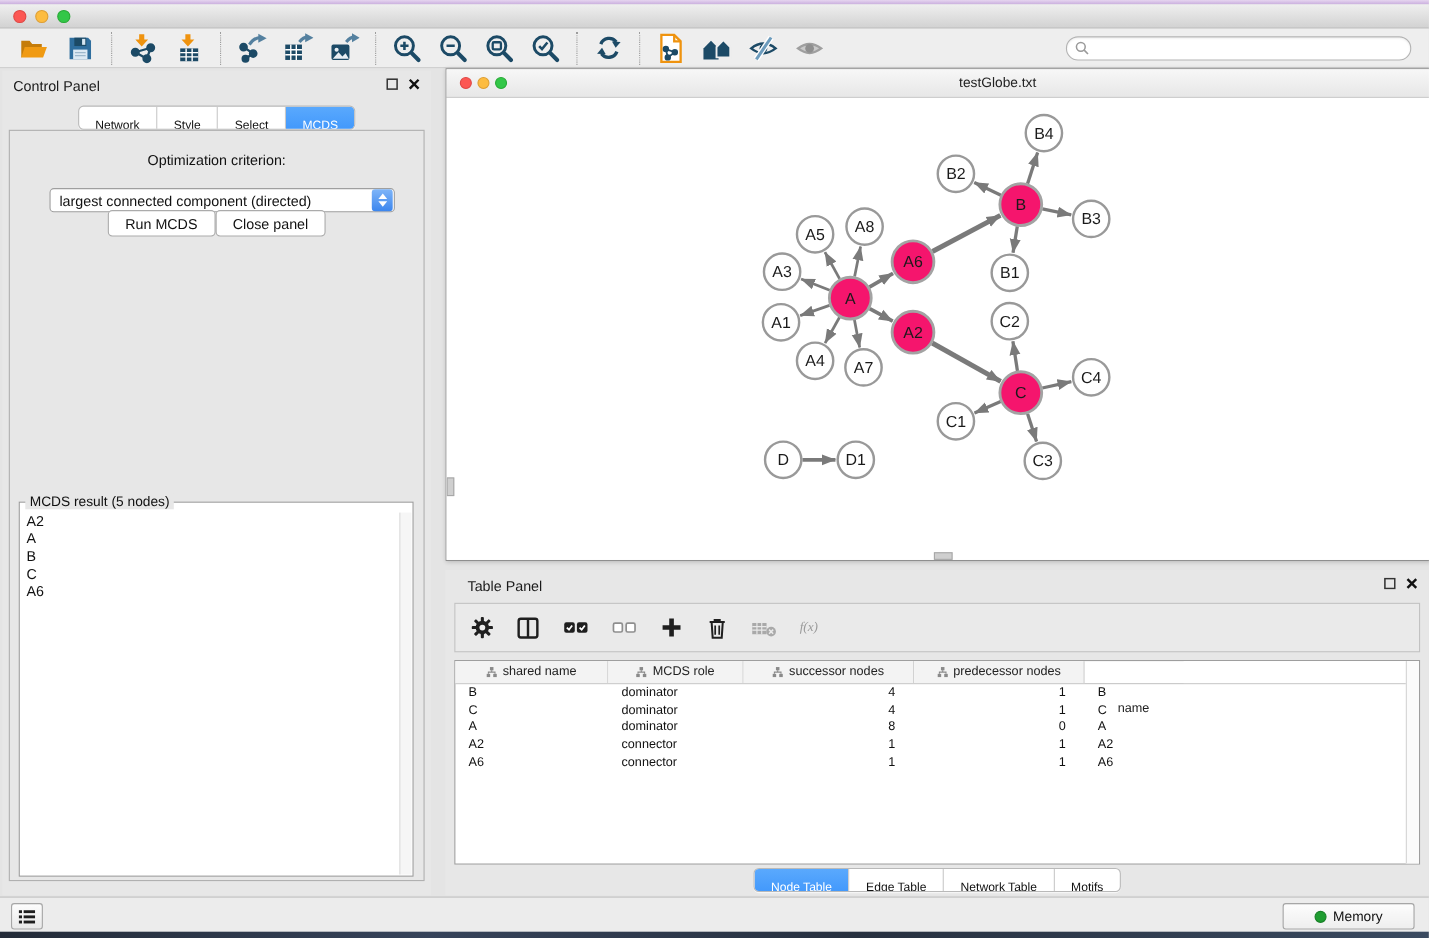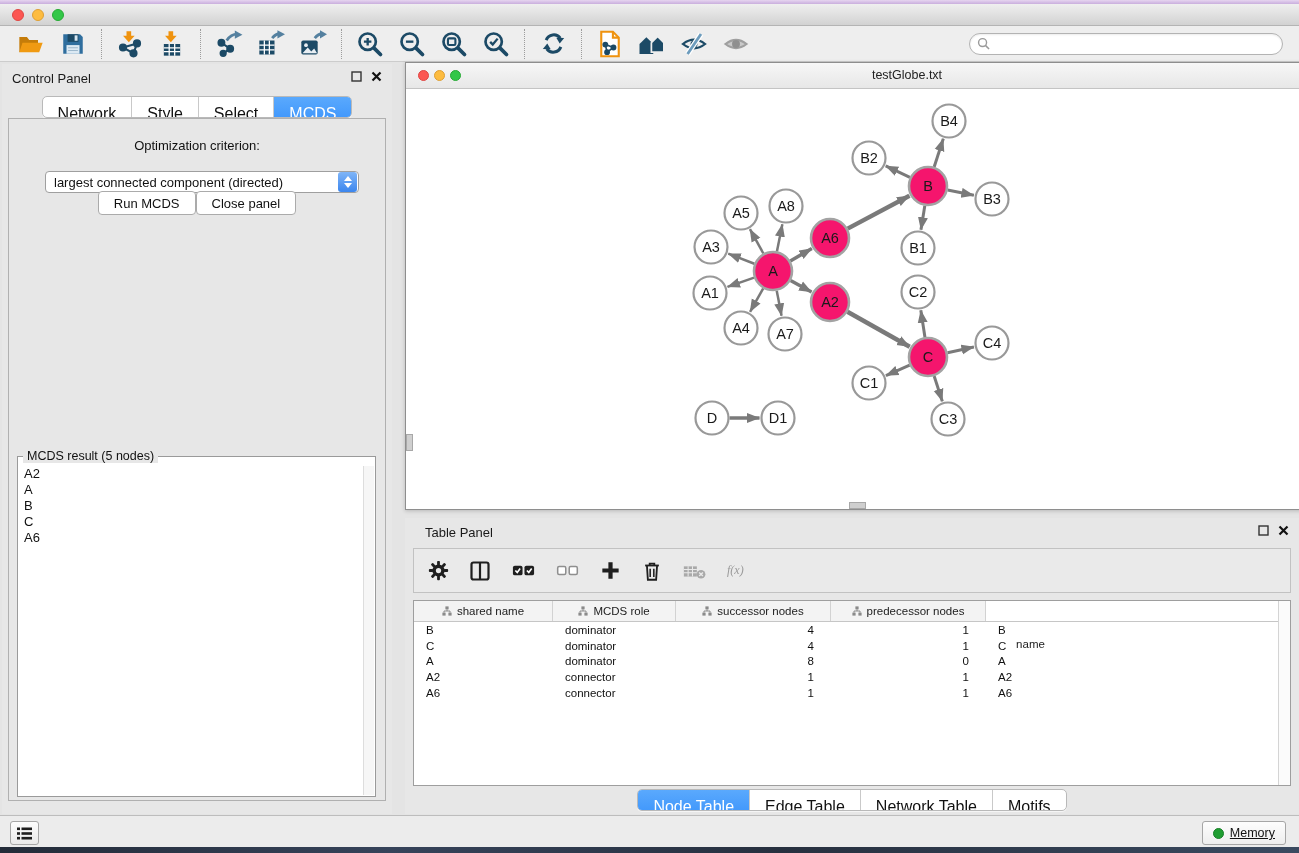--- a/index.html
+++ b/index.html
@@ -37,21 +37,21 @@
   .stepper .dn{width:0;height:0;border-left:4px solid transparent;border-right:4px solid transparent;border-top:5px solid #fff;}
   .cp-buttons{position:absolute;top:72px;left:0;right:0;display:flex;justify-content:center;}
   .btn{height:22px;padding:0 15px;background:#fff;border:1px solid #ababab;border-radius:4px;font-size:13px;display:flex;align-items:center;color:#111;}
   .groupbox{position:absolute;left:8px;right:9px;top:337px;bottom:3px;border:1px solid #9a9a9a;background:#fff;}
   .groupbox .legend{position:absolute;top:-8px;left:5px;background:#e7e7e7;padding:0 4px;font-size:12.5px;color:#111;}
   .result-list{position:absolute;left:1px;top:9px;bottom:1px;right:11px;overflow:hidden;}
   .result-item{font-size:13px;line-height:16px;padding-left:5px;color:#111;}
   .vscroll{position:absolute;top:9px;right:1px;bottom:1px;width:10px;background:#f6f6f6;border-left:1px solid #ddd;}
   
   .seg{display:inline-flex;border:1px solid #b9b9b9;border-radius:5px;overflow:hidden;background:#fff;height:20px;box-shadow:0 1px 0 rgba(255,255,255,.6);}
-  .seg-tab{padding:17px 15px;font-size:16px;color:#111;border-left:1px solid #c9c9c9;display:flex;align-items:center;}
+  .seg-tab{padding:17px 15px;font-size:11px;color:#111;border-left:1px solid #c9c9c9;display:flex;align-items:center;}
   .seg-tab:first-child{border-left:none;}
   .seg-tab.active{background:linear-gradient(#5aa9fd,#338efb);color:#fff;}
   
   .network-window{position:absolute;left:405px;top:62px;width:1004px;height:448px;background:#fff;border:1px solid #8e8e8e;box-sizing:border-box;box-shadow:0 1px 4px rgba(0,0,0,.2);}
   .nw-titlebar{position:absolute;top:0;left:0;right:0;height:25px;background:linear-gradient(#f7f7f7,#e7e7e7);border-bottom:1px solid #c4c4c4;}
   .nw-titlebar .title{position:absolute;left:0;right:0;top:5px;text-align:center;font-size:12.5px;color:#222;}
   .nw-titlebar .tl{top:7px;width:11px;height:11px;}
   .nw-canvas{position:absolute;top:26px;left:0;right:0;bottom:0;background:#fff;overflow:hidden;}
   .grip{position:absolute;right:1px;bottom:1px;}
   .stub-l{position:absolute;left:0;top:345px;width:5px;height:15px;background:#cfcfcf;border:1px solid #a8a8a8;}
@@ -64,21 +64,21 @@
   .thead{height:20px;display:flex;border-bottom:1px solid #c6c6c6;}
   .th{display:flex;align-items:center;justify-content:center;gap:5px;background:#f3f3f3;border-right:1px solid #d2d2d2;font-size:11.5px;color:#222;box-sizing:border-box;}
   .th-fill{flex:1;background:#fff;}
   .trow{height:15.7px;display:flex;align-items:center;font-size:11.5px;color:#111;}
   .td{box-sizing:border-box;white-space:nowrap;overflow:hidden;}
   .tscroll{position:absolute;top:0;right:0;bottom:0;width:11px;border-left:1px solid #d4d4d4;background:#fbfbfb;}
   .tp-tabs{position:absolute;left:0;right:0;bottom:3px;display:flex;justify-content:center;}
   
   .statusbar{position:absolute;left:0;top:815px;right:0;height:32px;background:#ececec;border-top:1px solid #bdbdbd;}
   .list-btn{position:absolute;left:10px;top:5px;width:27px;height:22px;border:1px solid #a6a6a6;border-radius:3px;background:linear-gradient(#fdfdfd,#e9e9e9);display:flex;align-items:center;justify-content:center;}
-  .mem-btn{position:absolute;right:13px;top:5px;height:22px;border:1px solid #a6a6a6;border-radius:3px;background:linear-gradient(#fdfdfd,#eeeeee);display:flex;align-items:center;gap:6px;padding:0 10px;font-size:12.5px;color:#111;text-decoration:underline;}
+  .mem-btn{position:absolute;right:13px;top:5px;height:22px;border:1px solid #a6a6a6;border-radius:3px;background:linear-gradient(#fdfdfd,#eeeeee);display:flex;align-items:center;gap:6px;padding:0 28px;font-size:12.5px;color:#111;}
   .mem-dot{width:11px;height:11px;border-radius:50%;background:#1f9d31;border:1px solid #188028;box-sizing:border-box;}
   .fx{font-family:"Liberation Serif",serif;font-style:italic;font-size:12px;color:#9a9a9a;text-align:center;}
 </style>
 </head>
 <body>
 
 <div class="top-strip"></div>
 
 <div class="titlebar">
   <span class="tl red" style="left:12px"></span>

